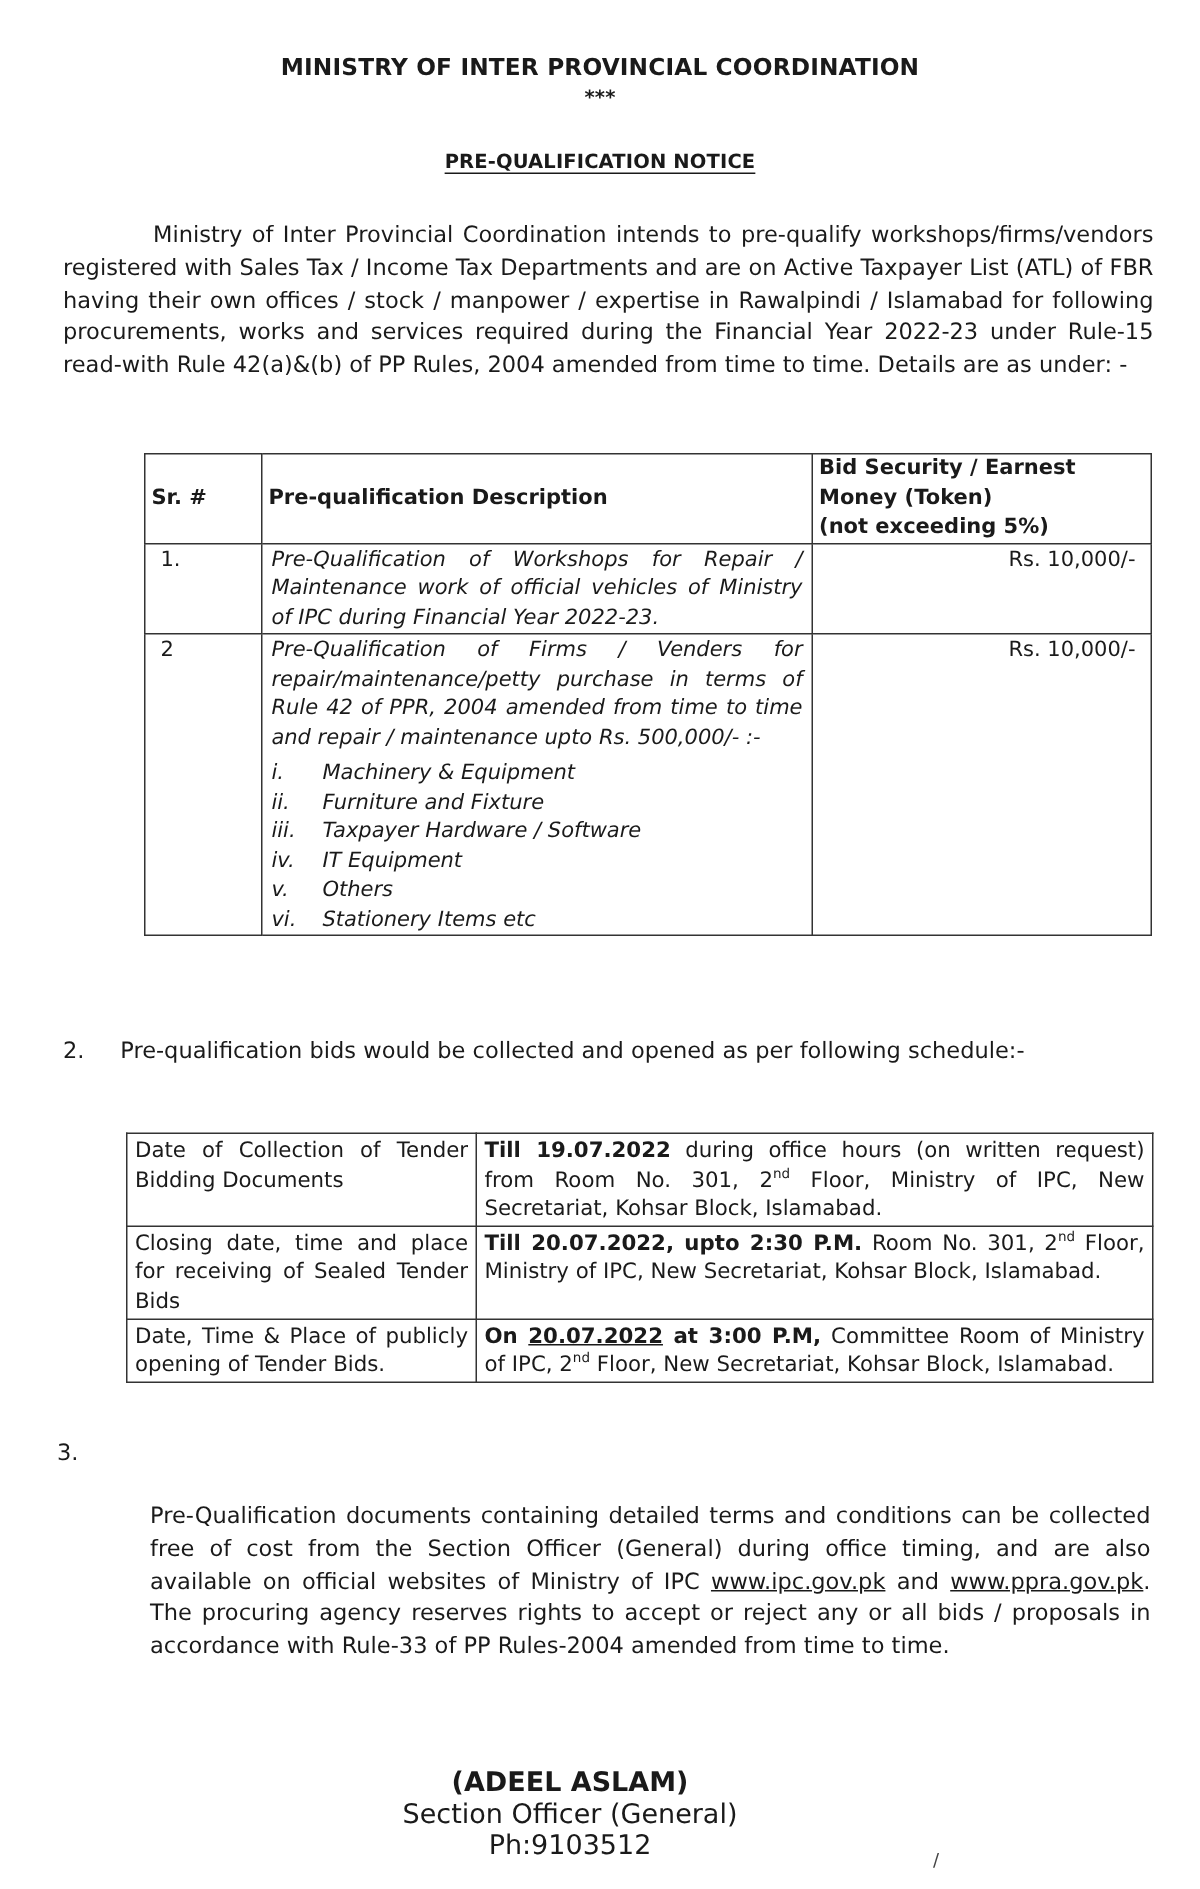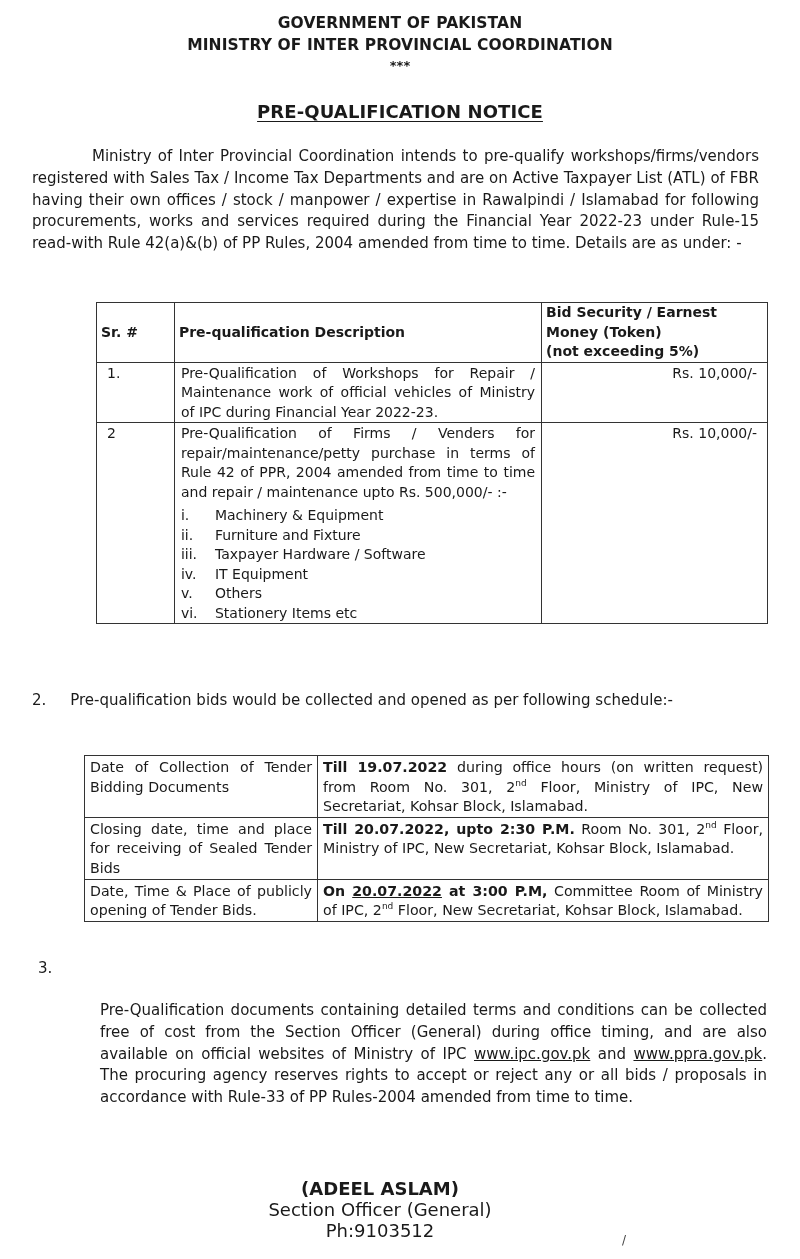--- a/index.html
+++ b/index.html
@@ -5,39 +5,39 @@
   html, body { margin: 0; padding: 0; background: #ffffff; }
   body {
     width: 800px; height: 1259px; overflow: hidden; position: relative;
     font-family: "DejaVu Sans", sans-serif; color: #1a1a1a;
   }
   .page { position: absolute; left: 0; top: 0; width: 800px; height: 1259px; }
   .hdr { position: absolute; left: 0; width: 800px; text-align: center; font-weight: bold; font-size: 15.5px; letter-spacing: 0.1px; }
   #h1 { top: 14px; }
   #h2 { top: 36px; }
   #h3 { top: 58px; font-size: 13px; }
-  #title { top: 101px; font-size: 18px; text-decoration: underline; text-underline-offset: 3px; }
+  #title { top: 101px; font-size: 13px; text-decoration: underline; text-underline-offset: 3px; }
 
   .para {
-    position: absolute; left: 32px; width: 727px;
+    position: absolute; left: 42px; width: 727px;
     font-size: 15px; line-height: 21.8px; text-align: justify; text-align-last: left;
   }
   #intro { top: 146px; text-indent: 60px; }
 
   table { border-collapse: collapse; position: absolute; }
   td, th { border: 1.3px solid #333; vertical-align: top; }
 
   #pq-table { left: 96px; top: 302px; width: 672px; font-size: 14px; line-height: 19.5px; }
   #pq-table th { font-weight: bold; text-align: left; vertical-align: middle; padding: 0 4px; }
   #pq-table .c1 { width: 70px; }
   #pq-table .c2 { width: 362px; }
   #pq-table .c3 { width: 220px; }
   #pq-table td { padding: 1px 6px 0 6px; }
   #pq-table td.sr { padding-left: 10px; }
-  #pq-table td.desc { text-align: justify; text-align-last: left; }
+  #pq-table td.desc { text-align: justify; text-align-last: left; font-style: italic; }
   #pq-table td.amt { text-align: right; padding-right: 10px; }
   .sublist { margin: 4px 0 0 0; padding: 0; list-style: none; }
   .sublist li { display: flex; }
   .sublist .num { width: 30px; text-align: right; padding-right: 4px; flex-shrink: 0; }
 
   #sched-intro { top: 690px; }
   #sched-table { left: 84px; top: 755px; width: 685px; font-size: 14.2px; line-height: 19.6px; }
   #sched-table td { padding: 2px 5px 0 5px; text-align: justify; text-align-last: left; }
   #sched-table td.lbl { width: 222px; }
   .bold { font-weight: bold; }
@@ -52,21 +52,20 @@
   #sig-name { top: 1178px; font-weight: bold; }
   #sig-desig { top: 1199px; }
   #sig-phone { top: 1220px; }
   #tick { position: absolute; left: 622px; top: 1233px; font-size: 12px; color: #444; }
 </style>
 </head>
 <body>
 
 <div class="page">
 
-  <div class="hdr" id="h1">GOVERNMENT OF PAKISTAN</div>
   <div class="hdr" id="h2">MINISTRY OF INTER PROVINCIAL COORDINATION</div>
   <div class="hdr" id="h3">***</div>
   <div class="hdr" id="title">PRE-QUALIFICATION NOTICE</div>
 
   <div class="para" id="intro">Ministry of Inter Provincial Coordination intends to pre-qualify workshops/firms/vendors registered with Sales Tax / Income Tax Departments and are on Active Taxpayer List (ATL) of FBR having their own offices / stock / manpower / expertise in Rawalpindi / Islamabad for following procurements, works and services required during the Financial Year 2022-23 under Rule-15 read-with Rule 42(a)&amp;(b) of PP Rules, 2004 amended from time to time. Details are as under: -</div>
 
   <table id="pq-table">
     <tbody>
         <tr>
       <th class="c1">Sr. #</th>

